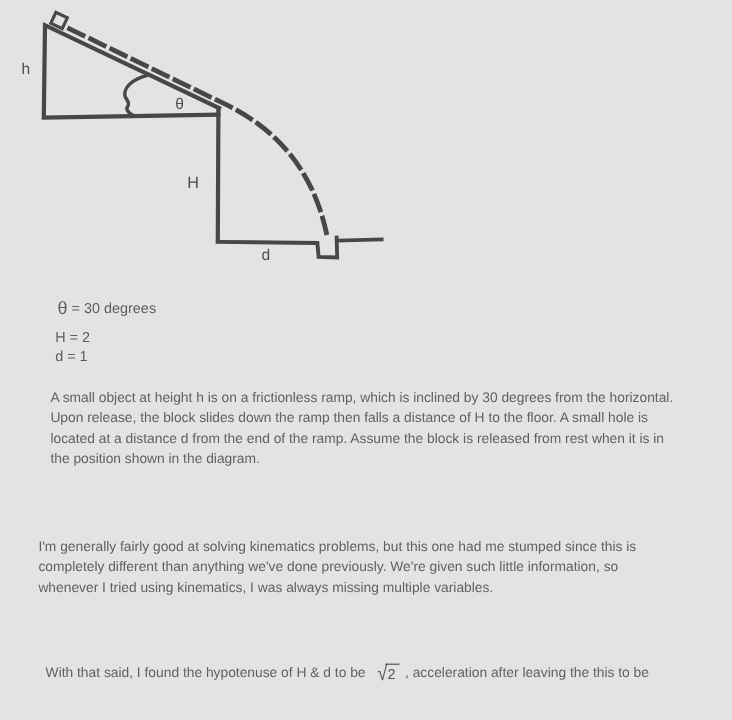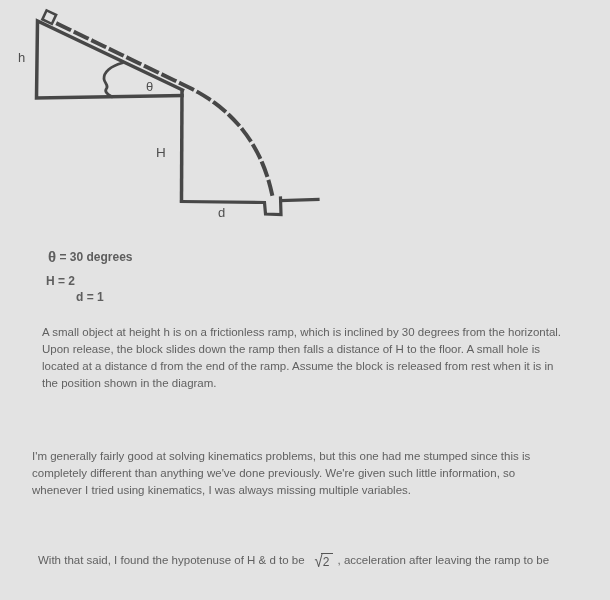--- a/index.html
+++ b/index.html
@@ -10,25 +10,25 @@
     position:relative;
     overflow:hidden;
   }
   .page{position:absolute;left:0;top:0;width:610px;height:600px;background:#e3e3e3;}
   
   .diagram{position:absolute;left:0;top:0;width:340px;height:235px;}
   .diagram svg{display:block;}
   .svg-label{fill:#4f4f4f;font-family:"Liberation Sans",sans-serif;}
   
   .given{position:absolute;left:46px;top:248px;color:#5e5e5e;font-size:12px;}
-  .given-line{position:absolute;white-space:pre;left:0;font-weight:bold;}
+  .given-line{position:absolute;white-space:pre;left:0;}
   .theta-line{top:2px;left:2px;}
   .theta-sym{font-size:15px;line-height:10px;vertical-align:-1px;}
   .h-line{top:26px;}
-  .d-line{top:42px;margin-left:30px;}
+  .d-line{top:42px;}
   
   .para{
     position:absolute;
     color:#616161;
     font-size:11.5px;
     line-height:17px;
     white-space:pre-wrap;
     width:565px;
   }
   .para1{left:42px;top:324px;}
@@ -92,18 +92,18 @@
   <div class="para para1">A small object at height h is on a frictionless ramp, which is inclined by 30 degrees from the horizontal.
 Upon release, the block slides down the ramp then falls a distance of H to the floor. A small hole is
 located at a distance d from the end of the ramp. Assume the block is released from rest when it is in
 the position shown in the diagram.</div>
 
   <div class="para para2">I'm generally fairly good at solving kinematics problems, but this one had me stumped since this is
 completely different than anything we've done previously. We're given such little information, so
 whenever I tried using kinematics, I was always missing multiple variables.</div>
 
   <div class="para para3">
-    <div class="p3line"><span>With that said, I found the hypotenuse of H &amp; d to be</span><span class="sqrt"><span class="rad">√</span><span class="radicand">2</span></span><span>, acceleration after leaving the ramp to be</span></div>
+    <div class="p3line"><span>With that said, I found the hypotenuse of H &amp; d to be</span><span class="sqrt"><span class="rad">√</span><span class="radicand">2</span></span><span>, acceleration after leaving the this to be</span></div>
     
     
   </div>
 
 </div>
 
 </body></html>

